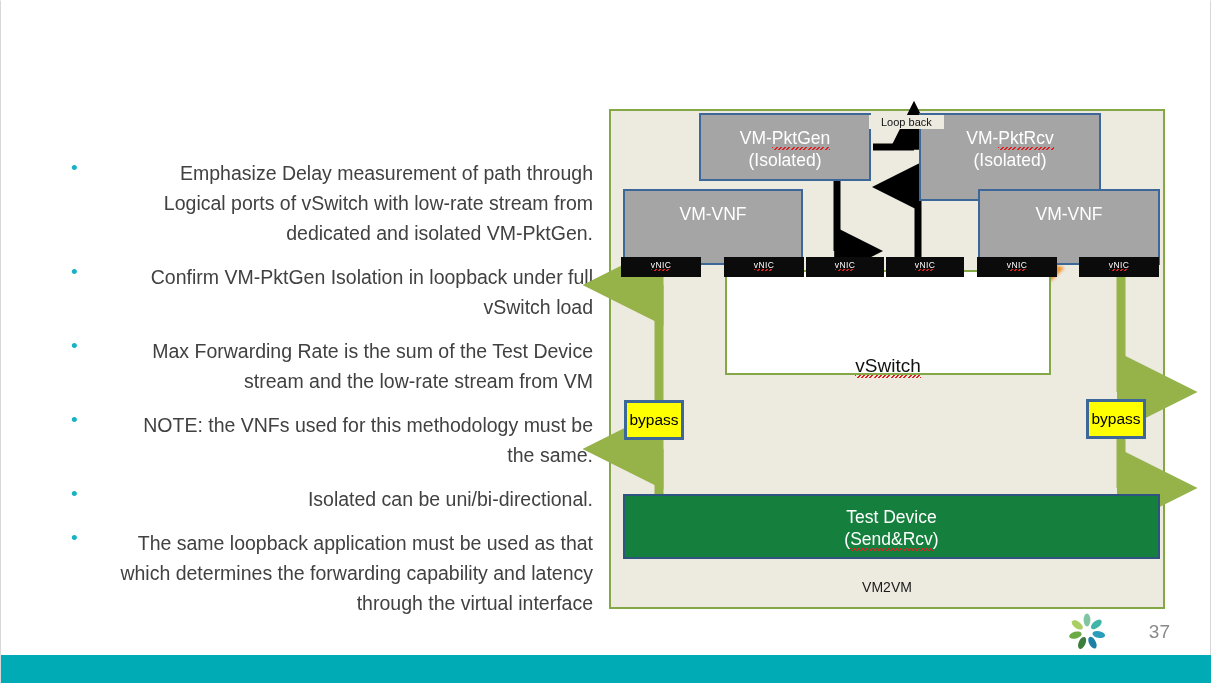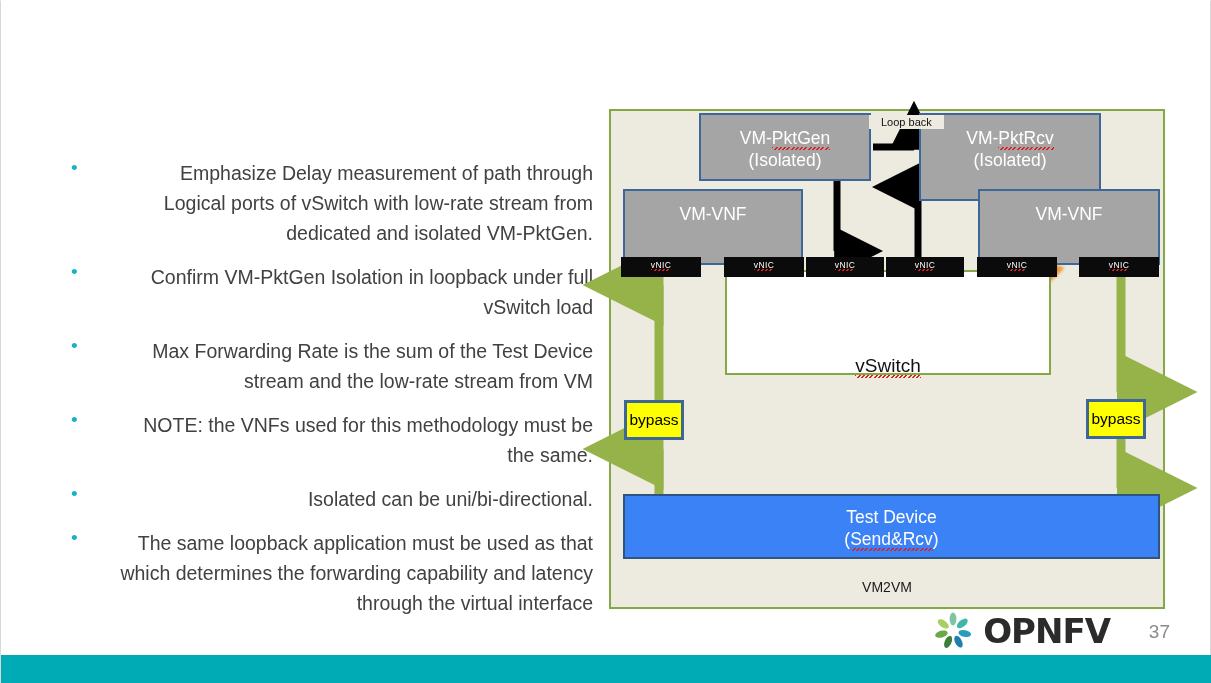--- a/index.html
+++ b/index.html
@@ -115,21 +115,21 @@
     border:3px solid #3d6699;
     box-sizing:border-box;
     text-align:center;line-height:34px;
     font-size:15.5px;color:#000;
   }
   .bypass-left{left:13px;top:289px;}
   .bypass-right{left:475px;top:288px;}
   
   .testdev{
     position:absolute;left:12px;top:383px;width:537px;height:65px;
-    background:#3b82f6;
+    background:#15803d;
     border:2px solid #2e5480;
     box-sizing:border-box;
     color:#ffffff;text-align:center;
     font-size:17.5px;line-height:22px;padding-top:10px;
   }
   
   .loopback{
     position:absolute;left:258px;top:4px;
     font-size:11px;color:#111;
     background:#edeae0;
@@ -318,19 +318,18 @@
           </g>
         <g fill="#6aab45" transform="rotate(255)">
             <ellipse cx="0" cy="-12" rx="3.4" ry="6.4"></ellipse>
           </g>
         <g fill="#a9cf62" transform="rotate(306)">
             <ellipse cx="0" cy="-12" rx="3.4" ry="6.4"></ellipse>
           </g>
         <circle cx="0" cy="0" r="3.1" fill="#ffffff"></circle>
       </g>
     </svg>
-    <span class="logo-word">OPNFV</span>
   </div>
 
   <div class="pagenum">37</div>
 
   <div class="footer-bar"></div>
 </div>
 
 </body></html>

